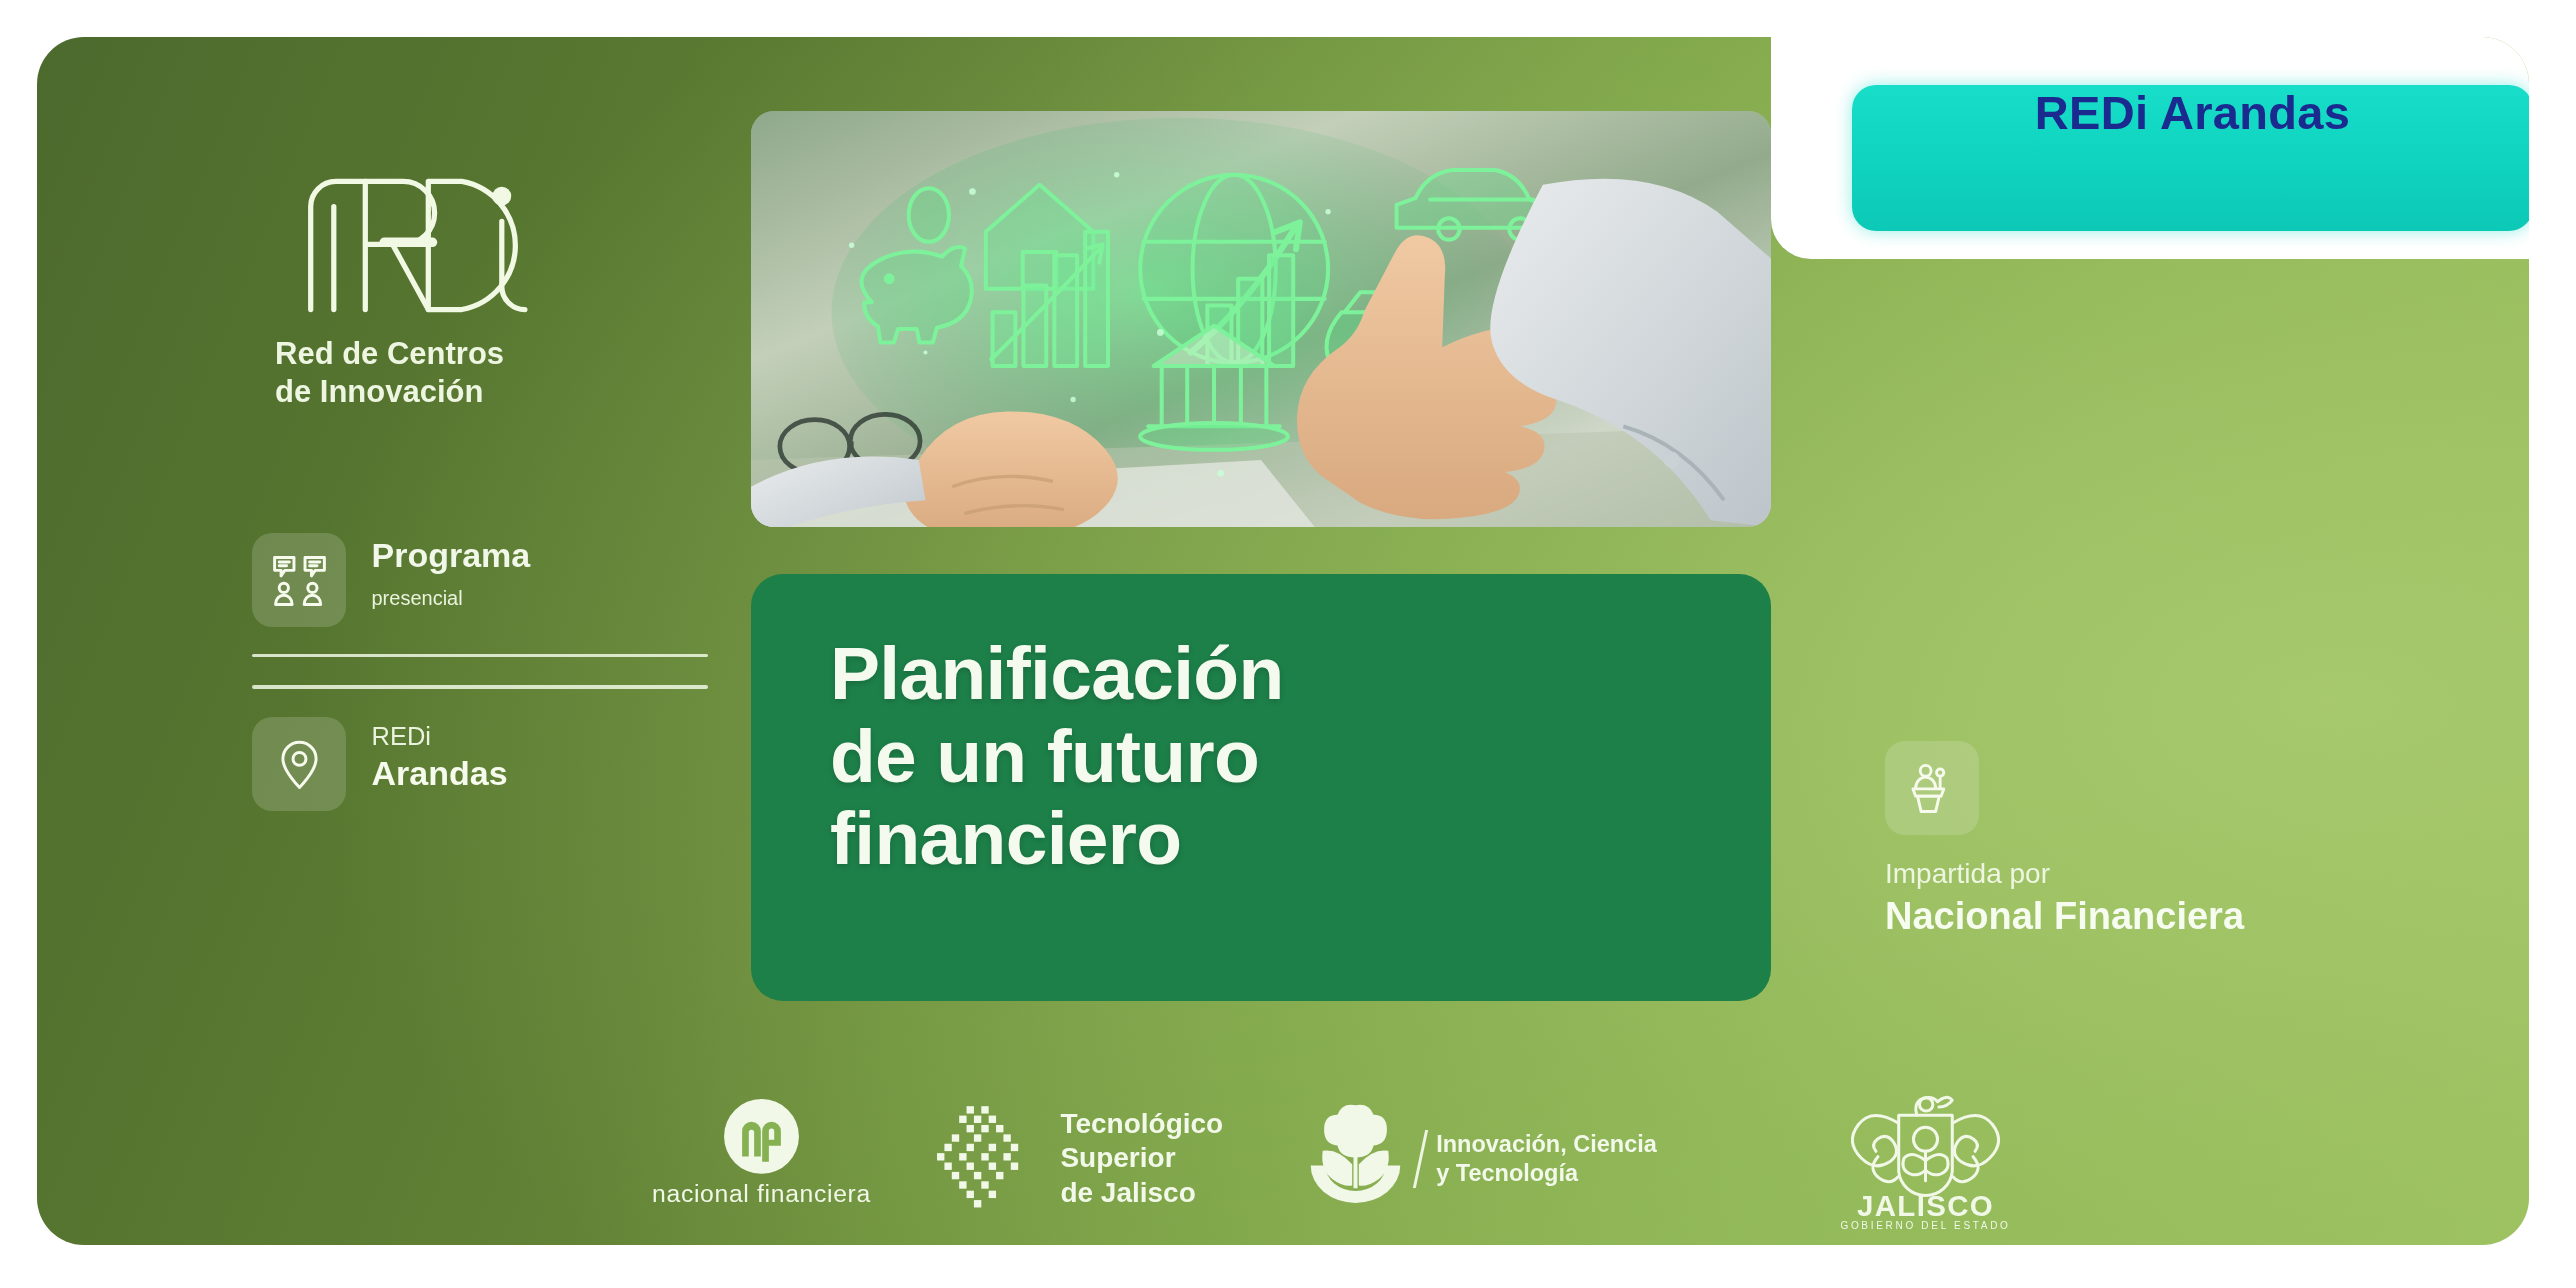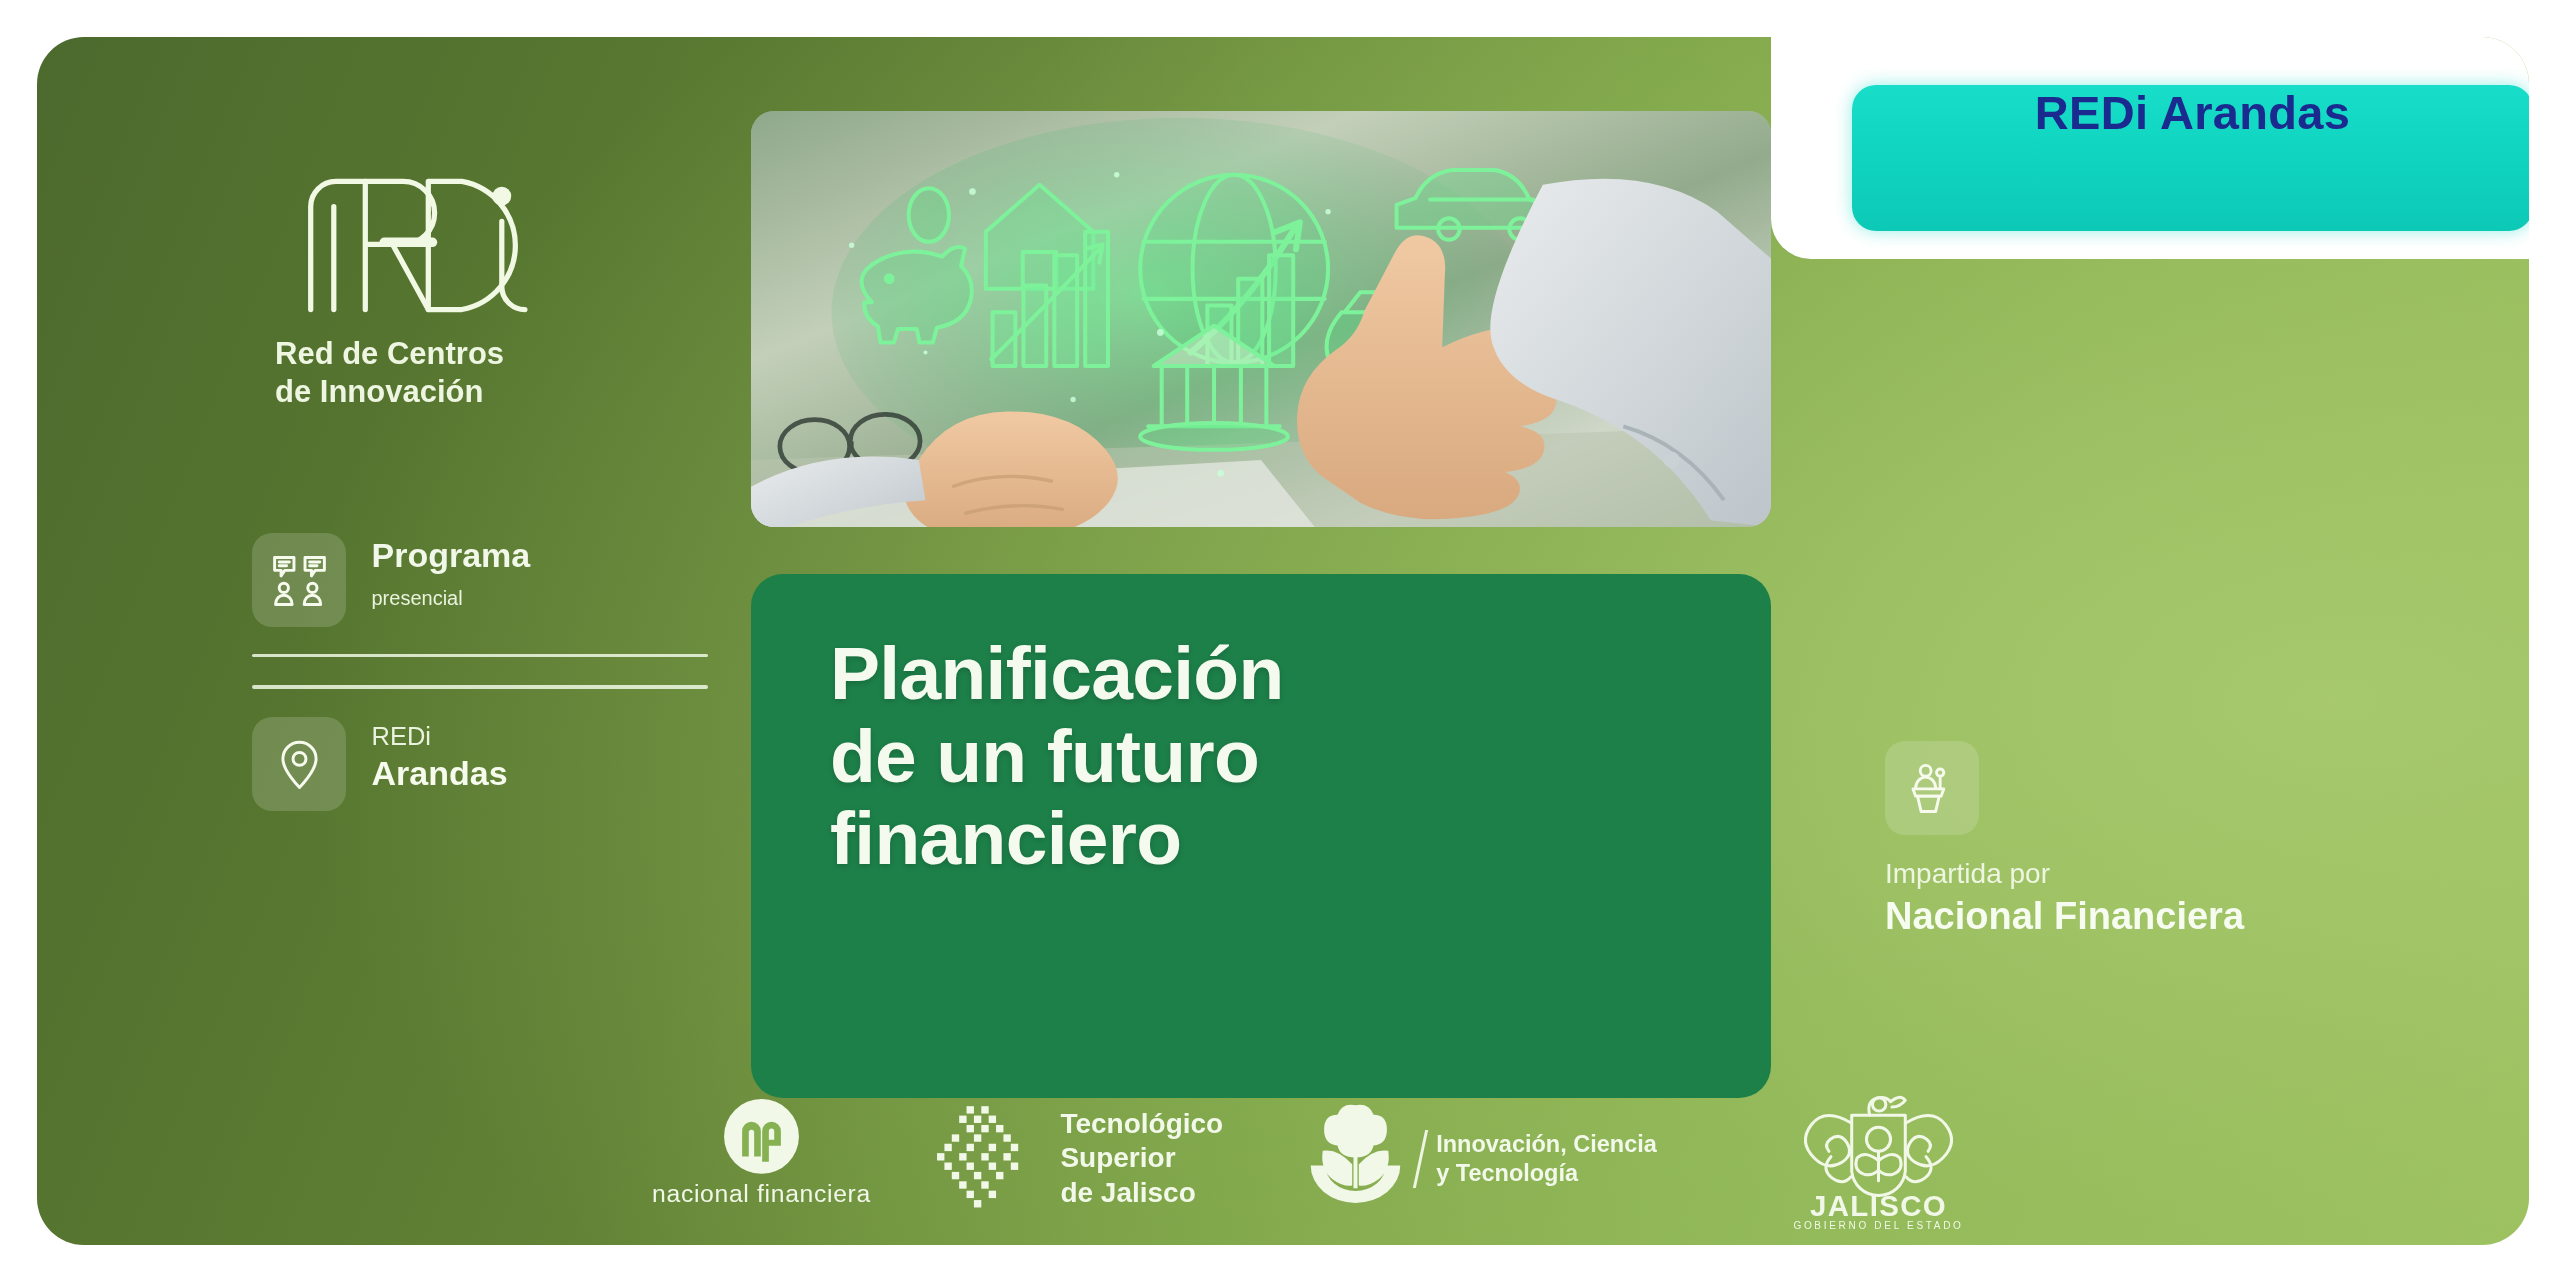--- a/index.html
+++ b/index.html
@@ -90,21 +90,21 @@
     border-radius: 23px;
     overflow: hidden;
     background: linear-gradient(100deg,#8fa887 0%, #b9c8ae 28%, #9fb593 52%, #c9d2c2 78%, #aebba5 100%);
   }
   #hero-photo svg { position: absolute; inset: 0; width: 100%; height: 100%; }
 
   
   #title-card {
     position: absolute;
     left: 714px; top: 537px;
-    width: 1020px; height: 524px;
+    width: 1020px; height: 427px;
     background: #1d8049;
     border-radius: 32px;
     padding: 58px 0 0 79px;
   }
   #title-card h1 {
     color: #f4fbee;
     font-size: 75px;
     font-weight: 700;
     line-height: 1.10;
     letter-spacing: -0.7px;
@@ -130,21 +130,21 @@
     left: 557px; top: 1036px;
     width: 1469px; height: 171px;
     display: flex; align-items: center; gap: 0;
   }
   .sponsor { display: flex; align-items: center; height: 100%; }
   .sponsor svg { display: block; }
 
   #sp-nafin      { width: 335px; justify-content: center; }
   #sp-tecsj      { width: 376px; gap: 17.4px; }
   #sp-icyt       { width: 416px; gap: 13.4px; }
-  #sp-jalisco    { width: 315px; justify-content: center; }
+  #sp-jalisco    { width: 315px; justify-content: flex-end; }
 
   .sponsor-text { color: #f3f9ea; line-height: 1.22; }
   .sponsor-text .l { display: block; font-size: 28px; font-weight: 600; white-space: nowrap; }
   #sp-icyt .sponsor-text .l { font-size: 23.5px; font-weight: 700; }
   .divider-bar { width: 3.4px; height: 58px; background: #f3f9ea; opacity: .95; transform: skewX(-12deg); }
 </style>
 </head>
 <body>
 
 <div id="poster">

